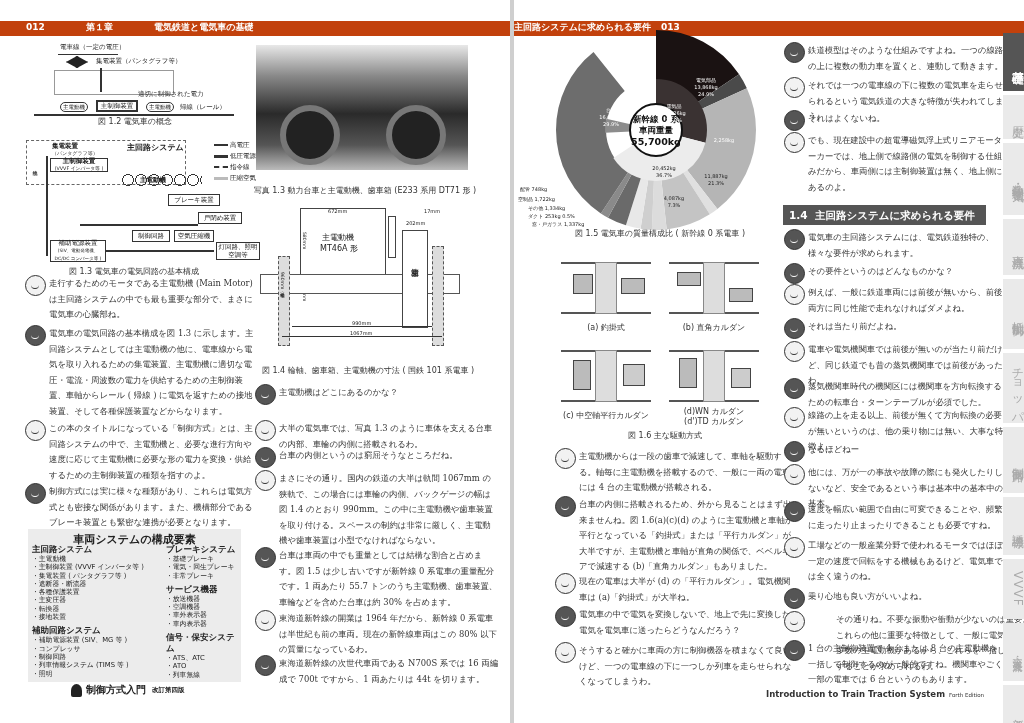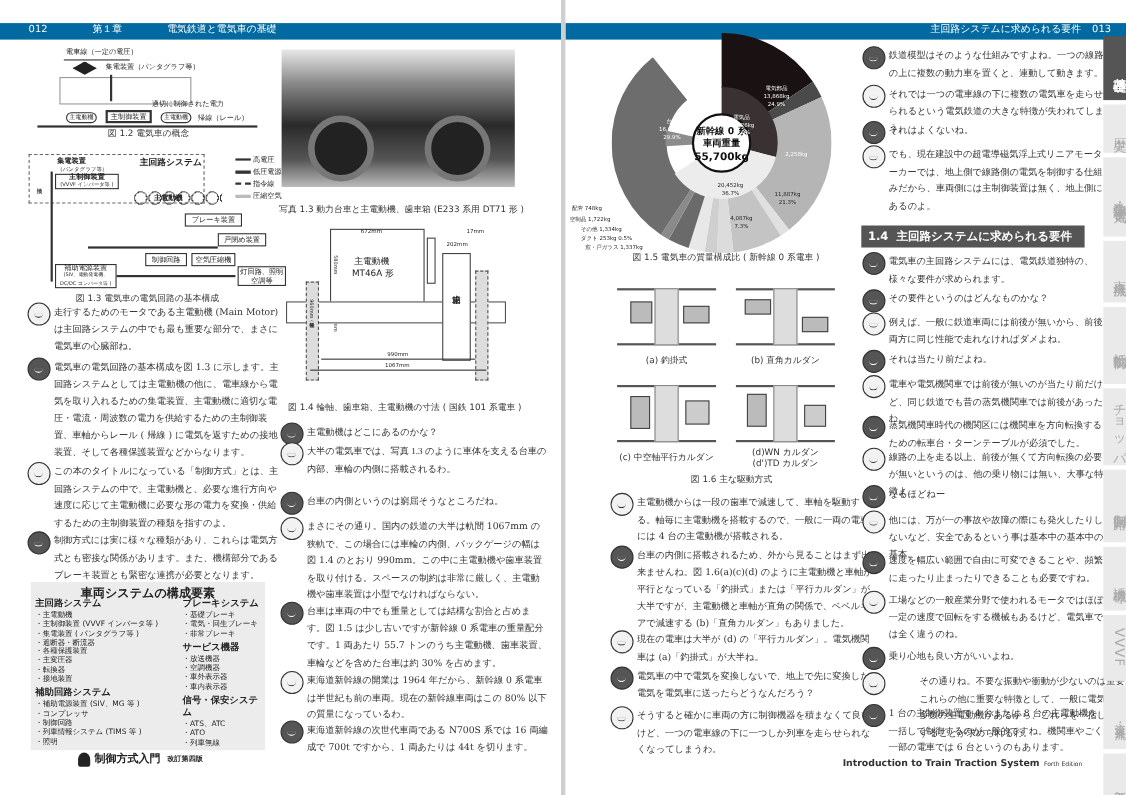--- a/index.html
+++ b/index.html
@@ -2,24 +2,24 @@
 <html><head>
 <meta charset="utf-8">
 <style>
   * { box-sizing: border-box; margin: 0; padding: 0; }
   html, body { width: 1024px; height: 723px; overflow: hidden; background: #d9d9d9; }
   body { font-family: "DejaVu Serif", "Liberation Serif", serif; color: #222; position: relative; }
   .page { position: absolute; top: 0; height: 723px; background: #fff; overflow: hidden; }
   .page-left { left: 0; width: 510px; }
   .page-right { left: 514px; width: 510px; }
   .spine { position: absolute; left: 510px; top: 0; width: 4px; height: 723px; background: #cfcfcf; }
-  .run-head { position: absolute; top: 21px; left: 0; width: 100%; height: 15px; background: #0369a1; color: #fff;
-    font-family: "DejaVu Sans", sans-serif; font-size: 9px; font-weight: normal; line-height: 13px; white-space: nowrap; }
+  .run-head { position: absolute; top: 21px; left: 0; width: 100%; height: 15px; background: #c2410c; color: #fff;
+    font-family: "DejaVu Sans", sans-serif; font-size: 9px; font-weight: bold; line-height: 13px; white-space: nowrap; }
   .run-head.left span { margin-left: 26px; }
-  .run-head.right { text-align: right; }
+  .run-head.right { }
   .run-head.right span { margin-right: 14px; }
   .run-head .gap { display: inline-block; width: 12px; }
 
   .caption { font-family: "DejaVu Sans", sans-serif; font-size: 8px; color: #333; text-align: center; white-space: nowrap; }
   .dlg { position: absolute; display: flex; align-items: flex-start; }
   .avatar { width: 21px; height: 21px; border-radius: 50%; border: 1.5px solid #333; background: #f2f2f2; flex: 0 0 21px;
     position: relative; margin-right: 3px; margin-top: -1px; }
   .avatar.dark { background: #555; }
   .avatar::after { content: ""; position: absolute; left: 5px; top: 9px; width: 8px; height: 3px; border-bottom: 1px solid #333; border-radius: 0 0 4px 4px; }
   .avatar.dark::after { border-color: #fff; }
@@ -200,21 +200,21 @@
       <div>・<span>ATS、ATC</span></div>
       <div>・<span>ATO</span></div>
       <div>・<span>列車無線</span></div>
     </div>
   </div>
 
   <div class="dlg" style="left:255px;top:385px;">
     <span class="avatar dark"></span>
     <p style="width:220px;">主電動機はどこにあるのかな？</p>
   </div>
-  <div class="dlg" style="left:255px;top:403px;font-family:Liberation Serif, serif;">
+  <div class="dlg" style="left:255px;top:421px;">
     <span class="avatar"></span>
     <p style="width:220px;">大半の電気車では、写真 1.3 のように車体を支える台車の内部、車輪の内側に搭載されるわ。</p>
   </div>
   <div class="dlg" style="left:255px;top:448px;">
     <span class="avatar dark"></span>
     <p style="width:220px;">台車の内側というのは窮屈そうなところだね。</p>
   </div>
   <div class="dlg" style="left:255px;top:471px;">
     <span class="avatar"></span>
     <p style="width:220px;">まさにその通り。国内の鉄道の大半は軌間 1067mm の狭軌で、この場合には車輪の内側、バックゲージの幅は図 1.4 のとおり 990mm。この中に主電動機や歯車装置を取り付ける。スペースの制約は非常に厳しく、主電動機や歯車装置は小型でなければならない。</p>

